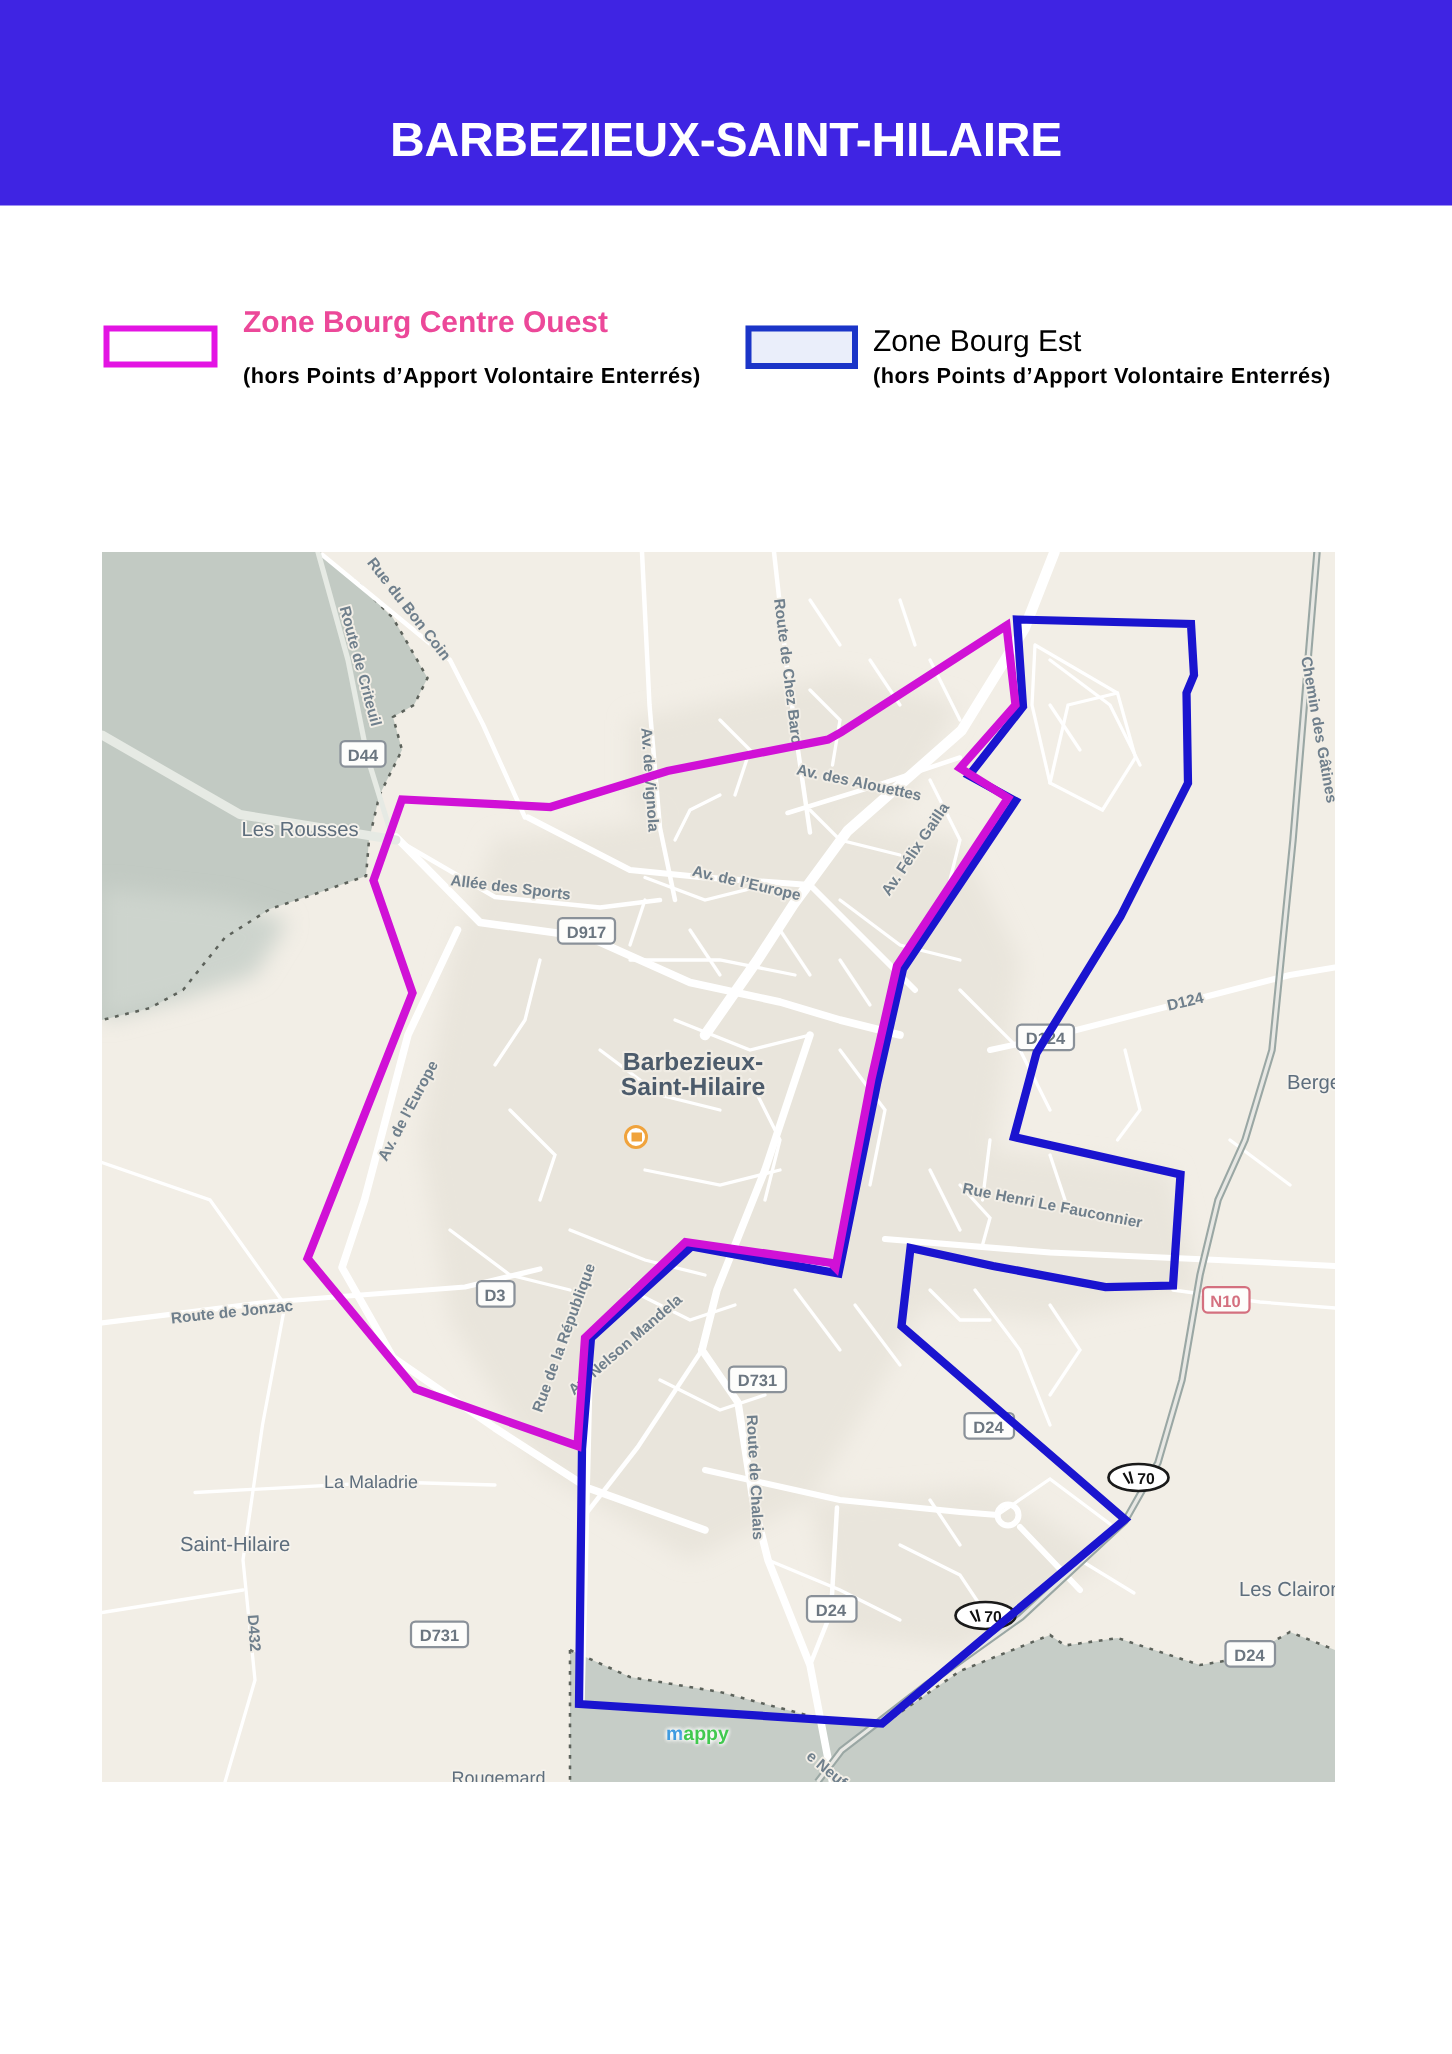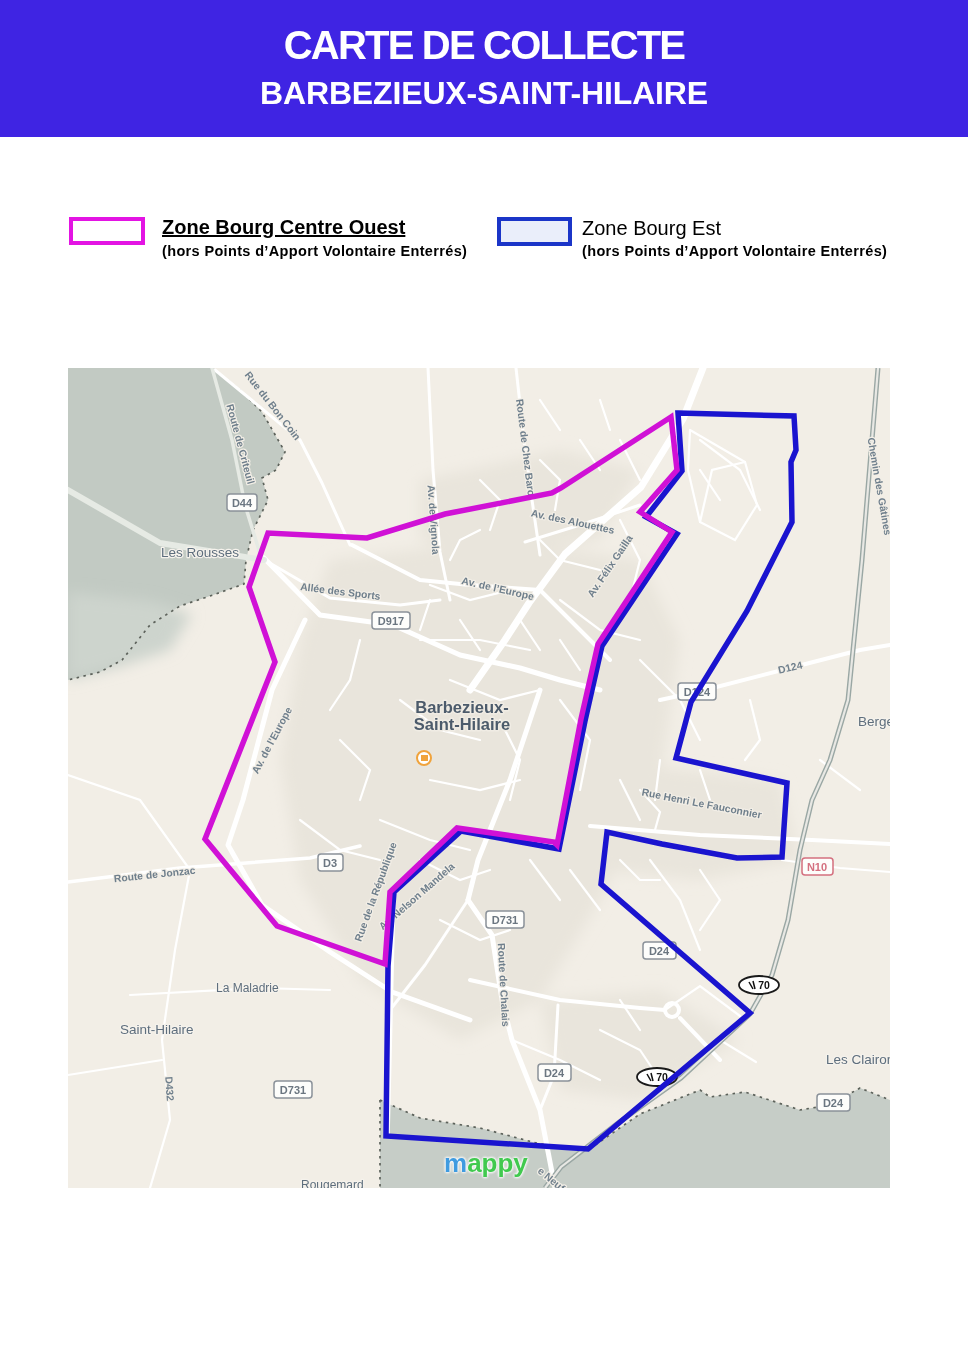--- a/index.html
+++ b/index.html
@@ -5,28 +5,27 @@
   html,body{margin:0;padding:0;}
   body{width:968px;height:1369px;background:#ffffff;position:relative;overflow:hidden;
        font-family:"Liberation Sans", sans-serif;}
   .abs{position:absolute;}
 </style>
 </head>
 <body>
 
 <div class="abs" style="left:0;top:0;width:968px;height:137px;background:#3f24e3;color:#ffffff;text-align:center;">
 
-  <div class="abs" style="left:0;top:23px;width:968px;font-size:40px;font-weight:bold;letter-spacing:-1.8px;">CARTE DE COLLECTE</div>
 
   <div class="abs" style="left:0;top:75px;width:968px;font-size:32px;font-weight:bold;letter-spacing:-0.15px;">BARBEZIEUX-SAINT-HILAIRE</div>
 </div>
 
 <div class="abs" style="left:69px;top:217px;width:68px;height:20px;border:4px solid #e314e3;background:#ffffff;"></div>
 
-<div class="abs" style="left:162px;top:216px;font-size:20px;font-weight:bold;color:#000000;text-decoration:underline;">Zone Bourg Centre Ouest</div>
+<div class="abs" style="left:162px;top:204px;font-size:20px;font-weight:bold;color:#ec4899;">Zone Bourg Centre Ouest</div>
 
 <div class="abs" style="left:162px;top:243px;font-size:14.5px;font-weight:600;letter-spacing:0.35px;color:#000;">(hors Points d’Apport Volontaire Enterrés)</div>
 
 <div class="abs" style="left:497px;top:217px;width:67px;height:21px;border:4px solid #1b35c8;background:#eaeefa;"></div>
 
 <div class="abs" style="left:582px;top:217px;font-size:20px;font-weight:normal;color:#000;">Zone Bourg Est</div>
 
 <div class="abs" style="left:582px;top:243px;font-size:14.5px;font-weight:600;letter-spacing:0.35px;color:#000;">(hors Points d’Apport Volontaire Enterrés)</div>
 
 <svg class="abs" style="left:68px;top:368px;" width="822" height="820" viewBox="68 368 822 820">
@@ -293,15 +292,15 @@
   <g>
     <circle cx="424" cy="758" r="7" fill="#ffffff" stroke="#f0a33c" stroke-width="2"></circle>
     <rect x="421" y="755" width="7" height="6" fill="#f0a33c"></rect>
   </g>
 
   <path d="M678,413 L794,416 796,450 791,462 792,522 747,611 691,702 676,758 787,783 782,857 737,858 662,844 607,832 601,884 750,1013 588,1149 386,1136 388,966 394,892 461,831 559,849 585,721 602,646 677,534 646,517 682,471 Z" fill="none" stroke="#1a14cf" stroke-width="5.5" stroke-linejoin="miter"></path>
 
   <path d="M671,417 L561,488 552,493 445,514 367,538 268,533 249,587 275,662 205,839 277,926 385,964 390,892 457,828 554,842 557,845 581,719 598,644 672,532 640,512 677,470 Z" fill="none" stroke="#d011d6" stroke-width="5.5" stroke-linejoin="miter"></path>
 </svg>
 
-<div class="abs" style="left:444px;top:1148px;font-size:26px;font-weight:bold;color:#41c94f;text-shadow:0 0 3px #fff,0 0 3px #fff,0 0 3px #fff;">
+<div class="abs" style="left:444px;top:1148px;font-size:13px;font-weight:bold;color:#41c94f;text-shadow:0 0 3px #fff,0 0 3px #fff,0 0 3px #fff;">
   <span style="color:#3f9be0;">m</span>appy
 </div>
 
 </body></html>

